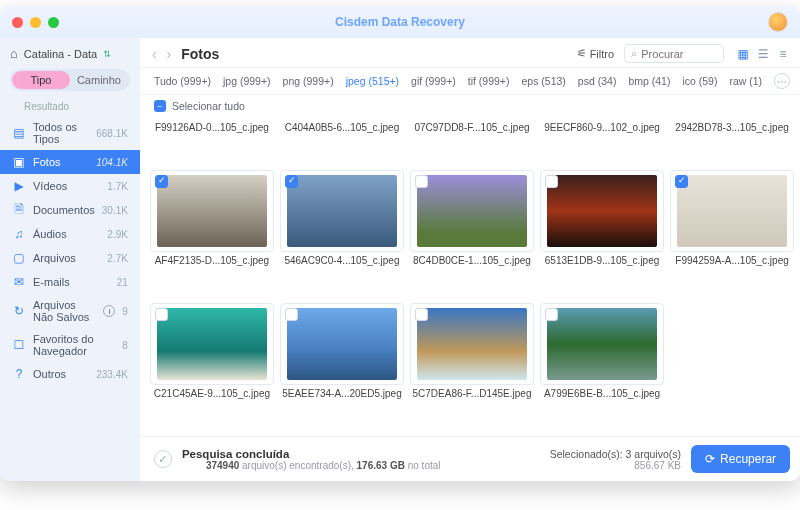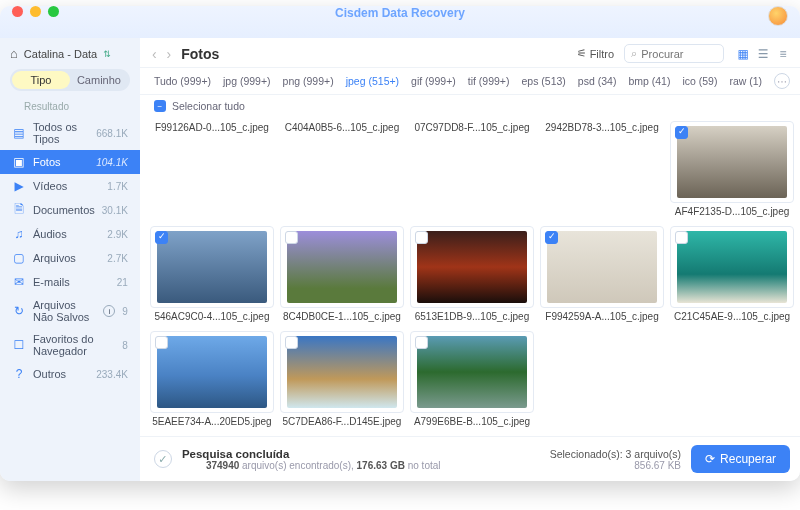--- a/index.html
+++ b/index.html
@@ -1,32 +1,32 @@
 <!DOCTYPE html>
 <html><head>
 <meta charset="utf-8">
 <style>
 * { box-sizing: border-box; margin: 0; padding: 0; font-family: -apple-system, BlinkMacSystemFont, "Segoe UI", sans-serif; }
 body { background: #fff; width: 800px; height: 510px; overflow: hidden; }
 .window { width: 800px; height: 475px; border-radius: 10px; box-shadow: 0 8px 24px rgba(0,0,0,0.18); background: #f8faff; display: flex; flex-direction: column; overflow: hidden; margin: 6px auto; }
-.titlebar { height: 32px; background: linear-gradient(#eef4ff,#e6efff); display: flex; padding: 0 12px; position: relative; }
+.titlebar { height: 32px; background: linear-gradient(#eef4ff,#e6efff); display: flex; align-items: center; padding: 0 12px; position: relative; }
 .traffic { display: flex; gap: 7px; }
 .dot { width: 11px; height: 11px; border-radius: 50%; }
 .dot.red { background: #ff5f57; } .dot.yellow { background: #febc2e; } .dot.green { background: #28c840; }
 .apptitle { position: absolute; left: 0; right: 0; text-align: center; font-size: 12px; font-weight: 600; color: #6ea5ff; }
 .avatar { width: 20px; height: 20px; border-radius: 50%; background: radial-gradient(circle at 40% 35%, #ffd36a, #f78c3a); margin-left: auto; border: 1px solid #ddd; }
 .body { flex: 1; display: flex; min-height: 0; }
 .sidebar { width: 180px; background: #eef3fb; display: flex; flex-direction: column; font-size: 11px; color: #333; }
 .sb-top { display: flex; align-items: center; gap: 6px; padding: 8px 10px; }
 .sb-top .home { font-size: 13px; color: #555; }
 .sb-top .drive { font-weight: 500; color: #444; }
 .sb-top .sort { font-size: 9px; color: #4a8; }
 .tabs { display: flex; margin: 0 10px 6px; background: #e0e8f3; border-radius: 12px; padding: 2px; }
 .tab { flex: 1; text-align: center; font-size: 11px; padding: 3px 0; border-radius: 10px; color: #667; cursor: pointer; }
-.tab.active { background: #fef9c3; color: #333; font-weight: 500; }
+.tab.active { background: #f9a8d4; color: #333; font-weight: 500; }
 .sb-hdr { padding: 4px 24px; font-size: 10px; color: #9aa; }
 .sb-item { display: flex; align-items: center; padding: 5px 12px; gap: 7px; cursor: pointer; color: #4a5568; }
 .sb-item.active { background: #3c82f6; color: #fff; }
 .sb-item .icn { width: 14px; height: 14px; display: flex; align-items: center; justify-content: center; font-size: 12px; }
 .sb-item .icn.blue { color: #3c82f6; }
 .sb-item.active .icn { color: #fff; }
 .sb-item .lbl { flex: 1; font-size: 11px; }
 .sb-item .cnt { font-size: 10px; color: #9ab; }
 .sb-item.active .cnt { color: #dce9ff; font-style: italic; }
 .sb-item .info { width: 12px; height: 12px; border: 1px solid #9ab; border-radius: 50%; font-size: 8px; display: flex; align-items: center; justify-content: center; margin-left: 2px; }
@@ -209,20 +209,23 @@
           <div class="card">
             <div class="fname">F99126AD-0...105_c.jpeg</div>
           </div>
           <div class="card">
             <div class="fname">C404A0B5-6...105_c.jpeg</div>
           </div>
           <div class="card">
             <div class="fname">07C97DD8-F...105_c.jpeg</div>
           </div>
           <div class="card">
+            <div class="fname">9EECF860-9...102_o.jpeg</div>
+          </div>
+          <div class="card">
             <div class="fname">2942BD78-3...105_c.jpeg</div>
           </div>
           <div class="card">
             <div class="thumb-wrap">
               <div class="thumb-chk on"></div>
               <div class="thumb t0"></div>
             </div>
             <div class="fname">AF4F2135-D...105_c.jpeg</div>
           </div>
           <div class="card">

